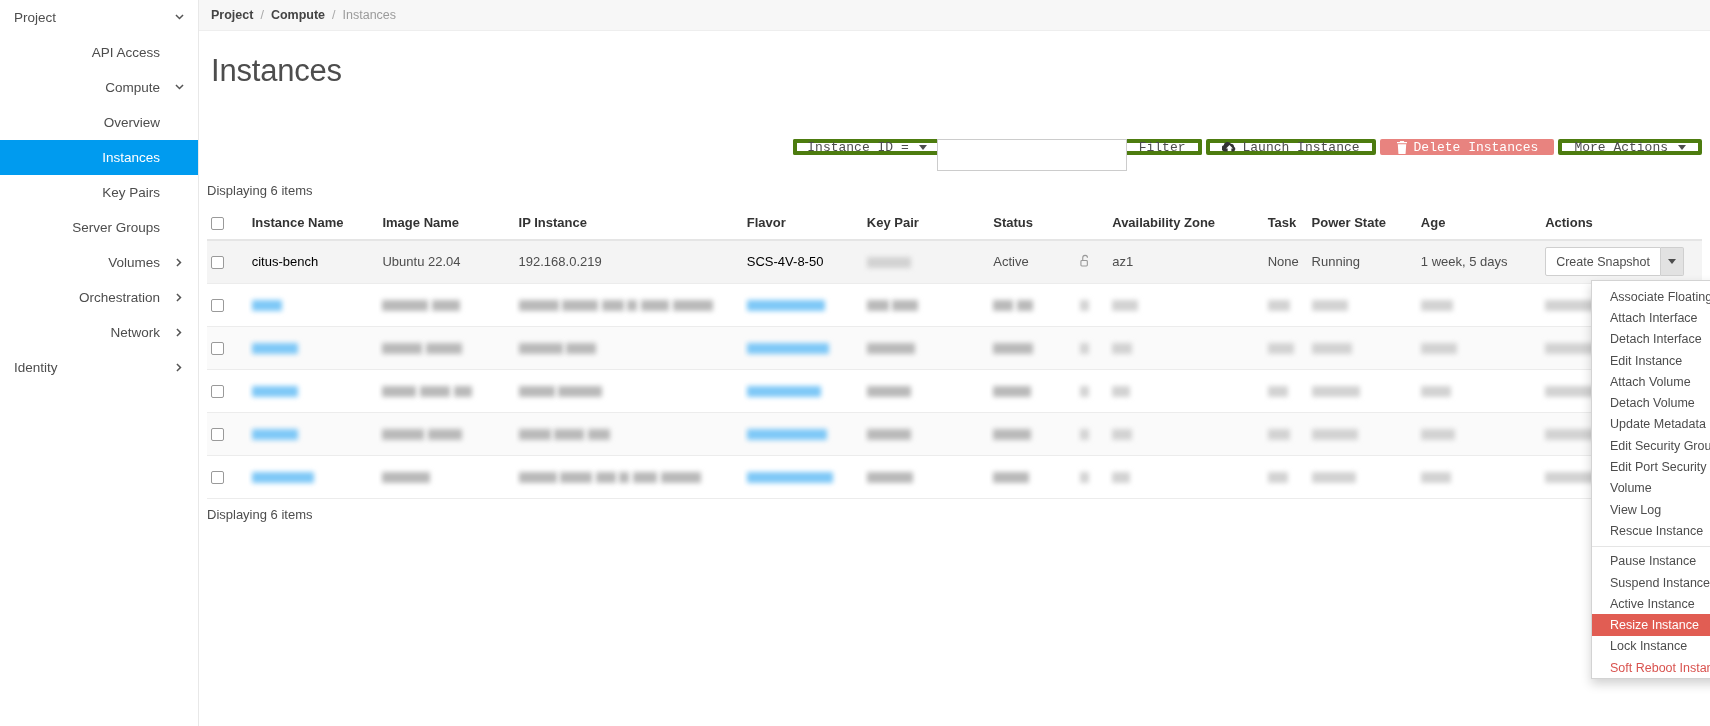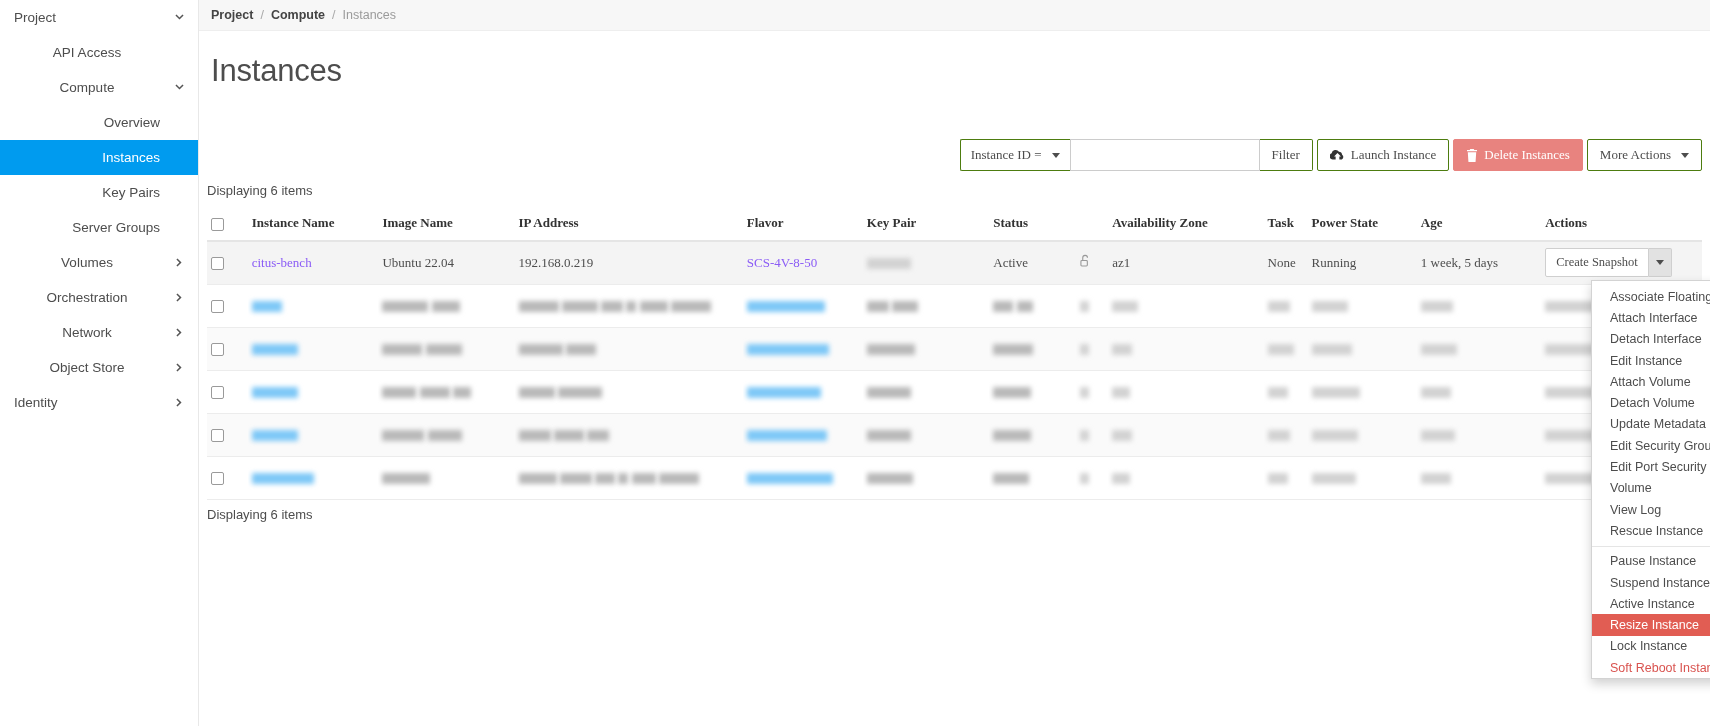--- a/index.html
+++ b/index.html
@@ -31,21 +31,21 @@
     align-items: center;
     height: 35px;
     padding: 0 12px 0 14px;
     font-size: 13.5px;
     color: #4d4d4d;
     position: relative;
     white-space: nowrap;
   }
   .nav-row .lbl { flex: 1; text-align: right; padding-right: 8px; }
   .nav-row.lvl0 .lbl { text-align: left; padding-left: 0; }
-  .nav-row.lvl1 .lbl { text-align: center; padding-right: 12px; }
+  .nav-row.lvl1 .lbl { text-align: right; padding-right: 12px; }
   .nav-row.lvl2 .lbl { text-align: right; padding-right: 12px; }
   .nav-row.active {
     background: #009bef;
     color: #ffffff;
   }
   .nav-row.active .lbl { color: #ffffff; }
   .chev {
     width: 14px; height: 14px;
     display: inline-flex; align-items: center; justify-content: center;
     color: #555;
@@ -86,26 +86,26 @@
 
   .toolbar {
     position: absolute;
     top: 139px;
     right: 8px;
     display: flex;
     align-items: stretch;
     height: 32px;
   }
   .btn {
-    height: 32px;
-    border: 1px solid #4d7c0f;
+    height: 16px;
+    border: 4px solid #4d7c0f;
     background: #ffffff;
     color: #4d4d4d;
     font-size: 13px;
-    font-family: Liberation Serif, serif;
+    font-family: Liberation Mono, monospace;
     padding: 0 12px;
     display: inline-flex;
     align-items: center;
     gap: 6px;
     cursor: pointer;
     border-radius: 2px;
     white-space: nowrap;
   }
   .filter-group { display: flex; }
   .filter-group .btn-dd {
@@ -146,21 +146,21 @@
 
   .count-line {
     position: absolute;
     top: 183px; left: 8px;
     font-size: 13px;
     color: #4d4d4d;
   }
 
   
   .tbl-wrap { position: absolute; top: 207px; left: 8px; right: 8px; }
-  table.inst { width: 100%; border-collapse: collapse; table-layout: fixed; font-family: Liberation Serif, serif; }
+  table.inst { width: 100%; border-collapse: collapse; table-layout: fixed; }
   table.inst th {
     text-align: left;
     font-size: 13px;
     font-weight: bold;
     color: #333;
     padding: 8px 4px 9px 4px;
     border-bottom: 2px solid #e5e5e5;
     white-space: nowrap;
   }
   table.inst td {
@@ -168,21 +168,21 @@
     color: #4d4d4d;
     padding: 0 4px;
     height: 43px;
     vertical-align: middle;
     border-bottom: 1px solid #ececec;
     white-space: nowrap;
     overflow: hidden;
   }
   table.inst tr.row-hl td { background: #f4f4f4; }
   table.inst tr.row-alt td { background: #fafafa; }
-  a.cell-link { color: #8b5cf6; text-decoration: none; }
+  a.cell-link { color: #000000; text-decoration: none; }
   .cb {
     width: 13px; height: 13px;
     border: 1px solid #9a9a9a;
     border-radius: 2px;
     display: inline-block;
     background: #fff;
     vertical-align: middle;
   }
   .col-cb      { width: 38px; }
   .col-name    { width: 122px; }
@@ -322,28 +322,20 @@
       <div class="nav-row lvl1">
         <span class="lbl">Orchestration</span>
         <span class="chev">
           <svg width="13" height="13" viewBox="0 0 16 16">
             <path fill="currentColor" d="M5.5 13l5-5-5-5-1.3 1.3L7.9 8l-3.7 3.7z"></path>
           </svg>
         </span>
       </div>
       <div class="nav-row lvl1">
         <span class="lbl">Network</span>
-        <span class="chev">
-          <svg width="13" height="13" viewBox="0 0 16 16">
-            <path fill="currentColor" d="M5.5 13l5-5-5-5-1.3 1.3L7.9 8l-3.7 3.7z"></path>
-          </svg>
-        </span>
-      </div>
-      <div class="nav-row lvl1">
-        <span class="lbl">Object Store</span>
         <span class="chev">
           <svg width="13" height="13" viewBox="0 0 16 16">
             <path fill="currentColor" d="M5.5 13l5-5-5-5-1.3 1.3L7.9 8l-3.7 3.7z"></path>
           </svg>
         </span>
       </div>
       <div class="nav-row lvl0">
         <span class="lbl">Identity</span>
         <span class="chev">
           <svg width="13" height="13" viewBox="0 0 16 16">
@@ -418,21 +410,21 @@
             <col class="col-age">
             <col class="col-actions">
         </colgroup>
         <thead>
           <tr>
             <th>
               <span class="cb"></span>
             </th>
             <th>Instance Name</th>
             <th>Image Name</th>
-            <th>IP Address</th>
+            <th>IP Instance</th>
             <th>Flavor</th>
             <th>Key Pair</th>
             <th colspan="2">Status</th>
             <th>Availability Zone</th>
             <th>Task</th>
             <th>Power State</th>
             <th>Age</th>
             <th>Actions</th>
           </tr>
         </thead>

